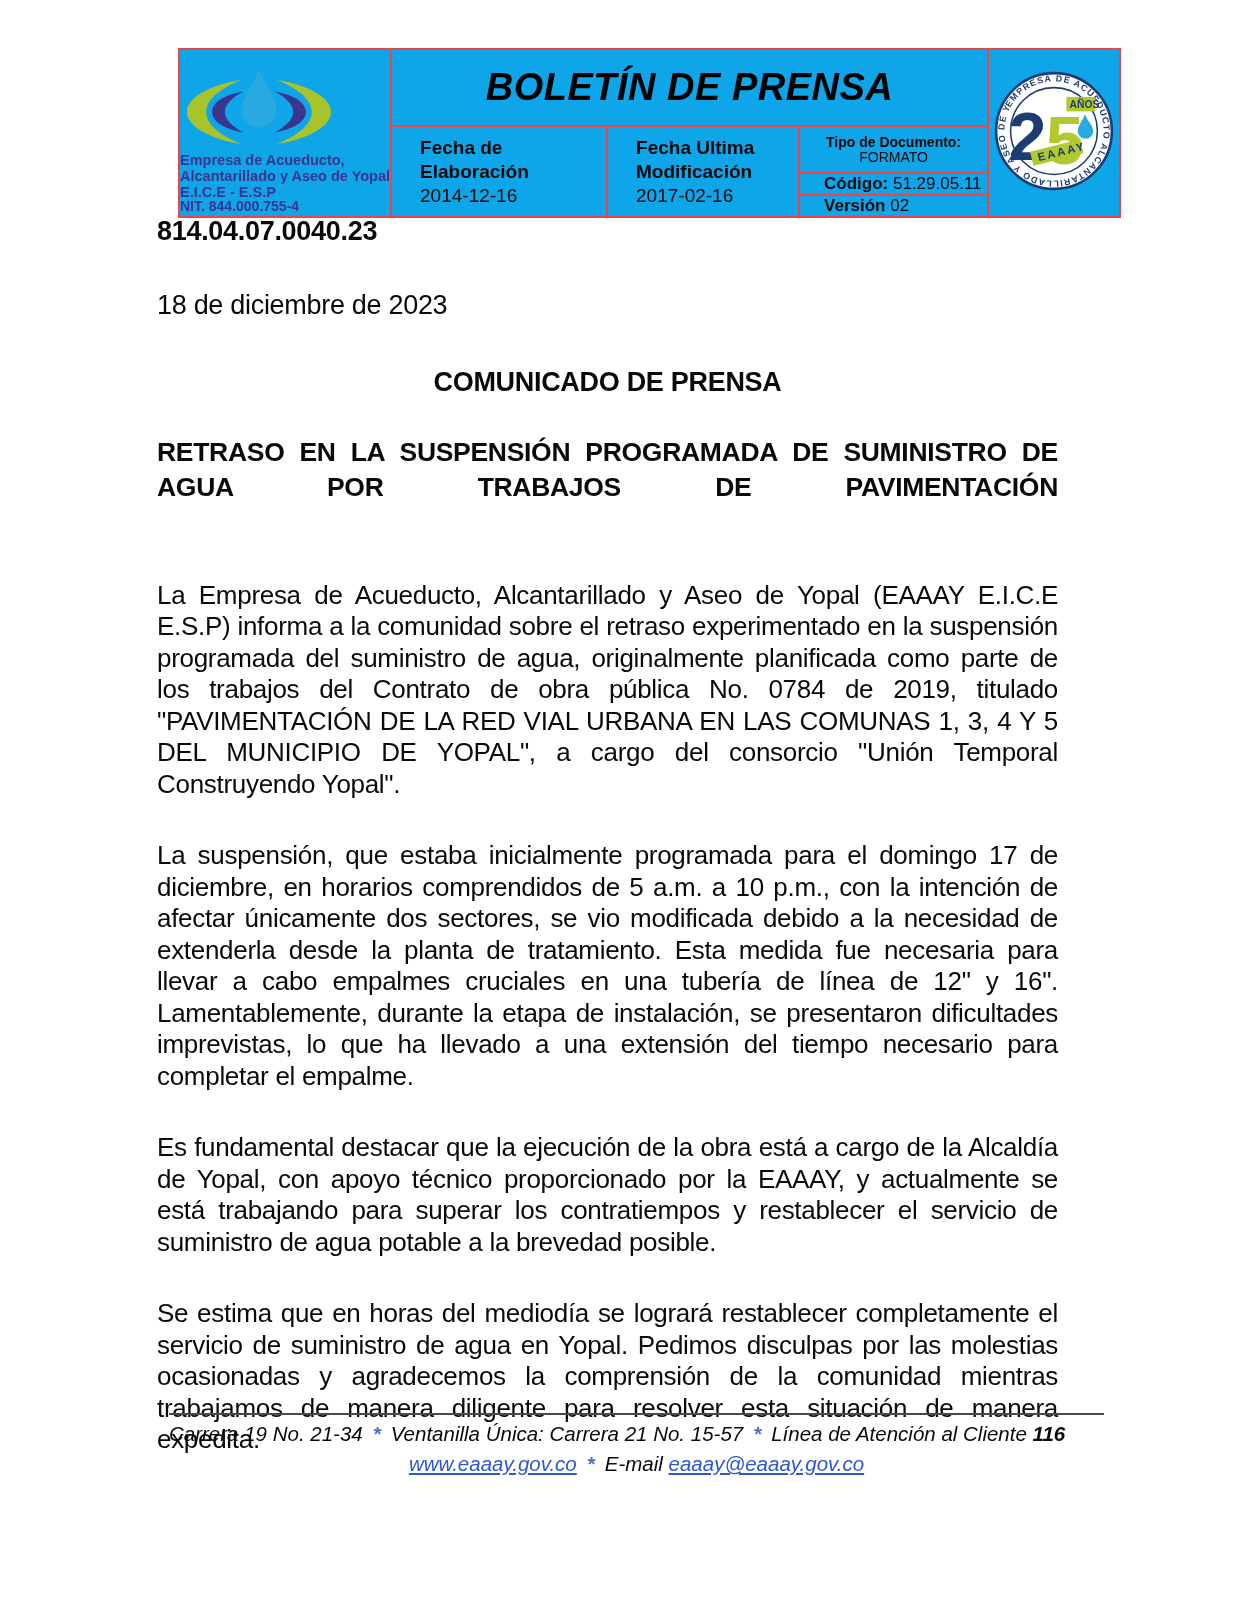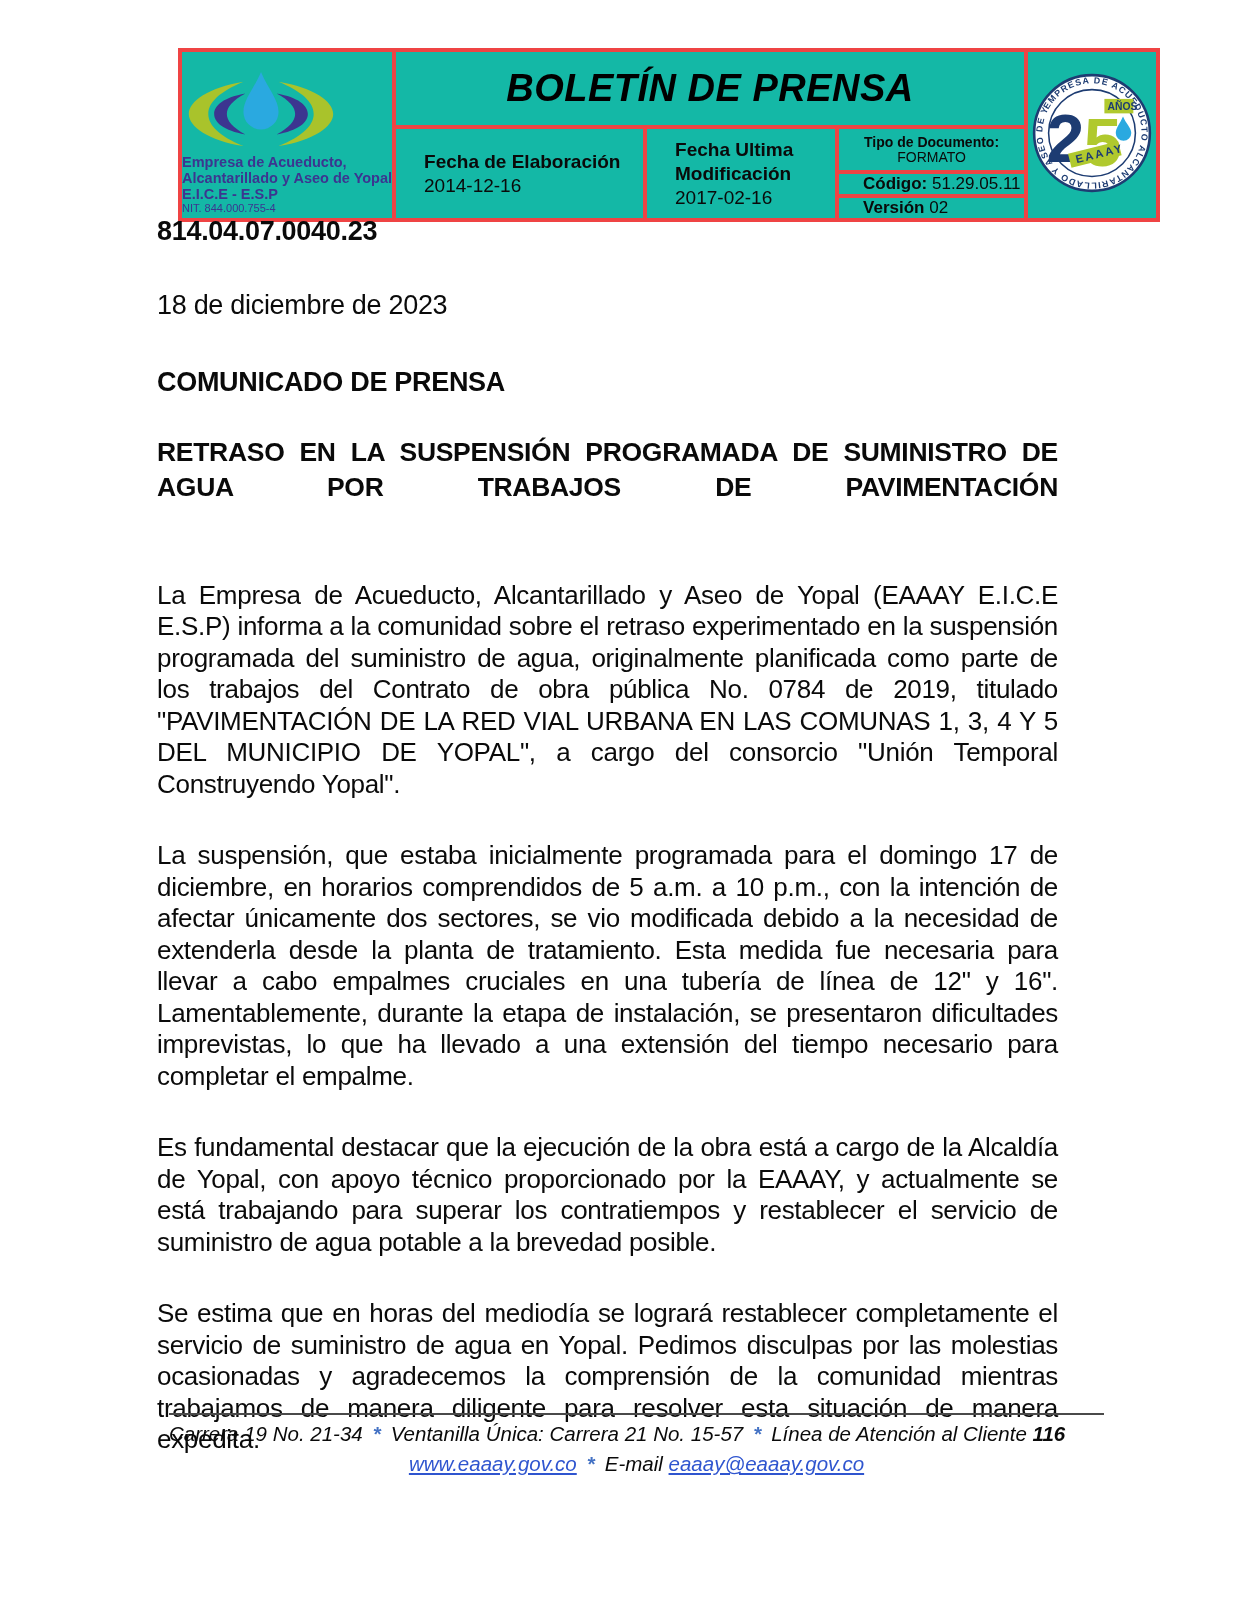--- a/index.html
+++ b/index.html
@@ -8,45 +8,45 @@
     position: relative;
     width: 1236px; height: 1600px;
     background: #ffffff;
     font-family: "Liberation Sans", sans-serif;
     color: #0a0a0a;
     overflow: hidden;
   }
   
   .hdr-wrap { position: absolute; left: 178px; top: 48px; }
   table.hdr { border-collapse: collapse; table-layout: fixed; }
-  table.hdr td { border: 4px solid #ef4444; background: #14b8a6; vertical-align: middle; }
+  table.hdr td { border: 2px solid #ef4444; background: #0ea5e9; vertical-align: middle; }
   td.logo-cell   { width: 163px; overflow: hidden; text-align: left; padding: 18px 0 4px 0; }
   td.title-cell  { height: 77px; text-align: center; }
   td.fecha-cell  { padding-left: 28px; vertical-align: middle; }
-  .fecha1 { width: 251px; } .fecha2 { width: 192px; }
+  .fecha1 { width: 216px; } .fecha2 { width: 192px; }
   td.tipo-cell   { width: 189px; height: 26px; text-align: center; vertical-align: middle; }
   td.small-cell  { width: 189px; height: 18px; padding-left: 24px; vertical-align: middle; }
   td.badge-cell  { width: 132px; text-align: center; }
   .main-title { font-size: 38px; font-weight: bold; font-style: italic; letter-spacing: 0.5px; color: #000; }
   .fecha-label { font-weight: bold; font-size: 19px; line-height: 24px; }
   .fecha-value { font-size: 19px; line-height: 24px; }
   .tipo-label { font-weight: bold; font-size: 14px; line-height: 15px; }
   .tipo-value { font-size: 14px; line-height: 15px; }
   .kv { font-size: 17px; }
   .kv b { font-weight: bold; }
   .logo-caption { color: #3c3590; font-weight: bold; font-size: 14.5px; line-height: 16px; white-space: nowrap; }
-  .logo-nit { color: #3c3590; font-weight: normal; font-size: 11px; line-height: 12px; }
+  .logo-nit { color: #3c3590; font-weight: bold; font-size: 14px; line-height: 12px; }
   
   .content {
     position: absolute; left: 157px; top: 196px; width: 901px;
     font-size: 26px; line-height: 31.5px; letter-spacing: -0.3px;
   }
   .ref-number { margin-top: 20px; font-weight: bold; font-size: 27px; }
   .doc-date   { margin-top: 42px; font-size: 27px; }
-  .doc-title  { margin-top: 46px; text-align: left; font-weight: bold; font-size: 27px; }
+  .doc-title  { margin-top: 46px; text-align: center; font-weight: bold; font-size: 27px; }
   .doc-subtitle { margin-top: 36px; font-weight: bold; font-size: 26.5px; line-height: 35px; text-align: justify; }
   .doc-subtitle::after { content: ""; display: inline-block; width: 100%; }
   .body-text p { margin-top: 40px; text-align: justify; }
   
   .footer {
     position: absolute; left: 169px; top: 1413px; width: 935px;
     border-top: 2px solid #4a4a4a;
     font-style: italic; font-size: 20.5px; line-height: 30px;
     padding-top: 4px;
   }

